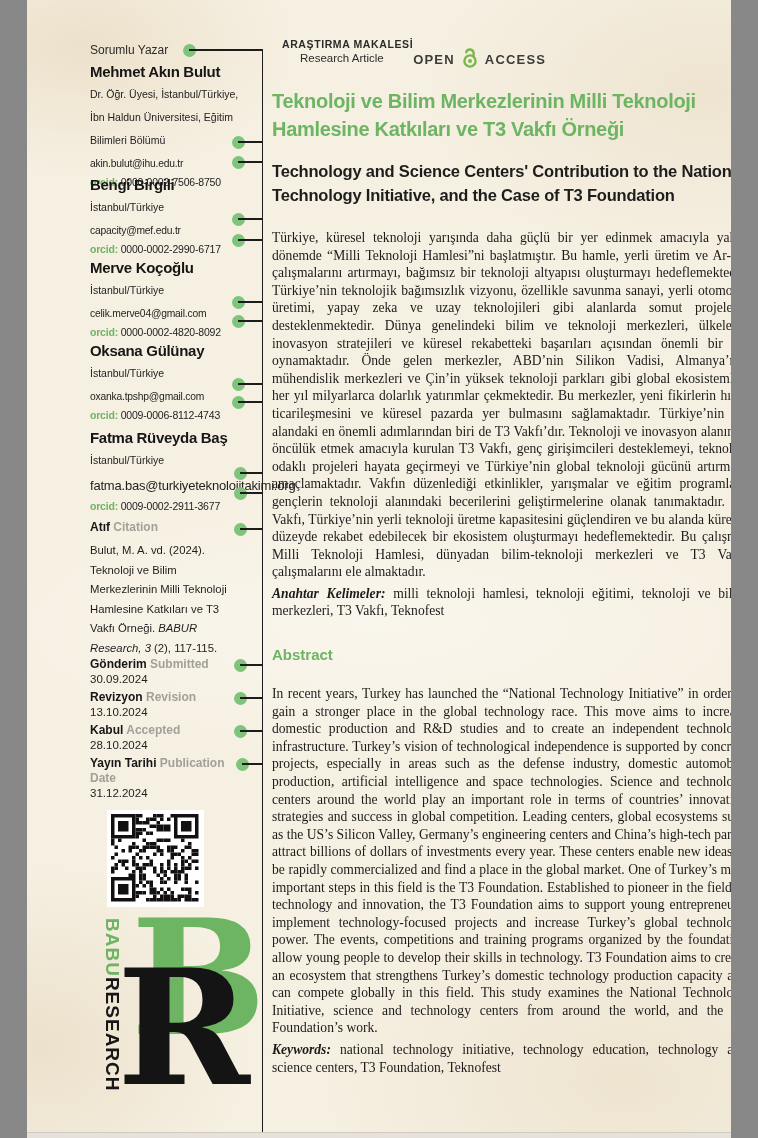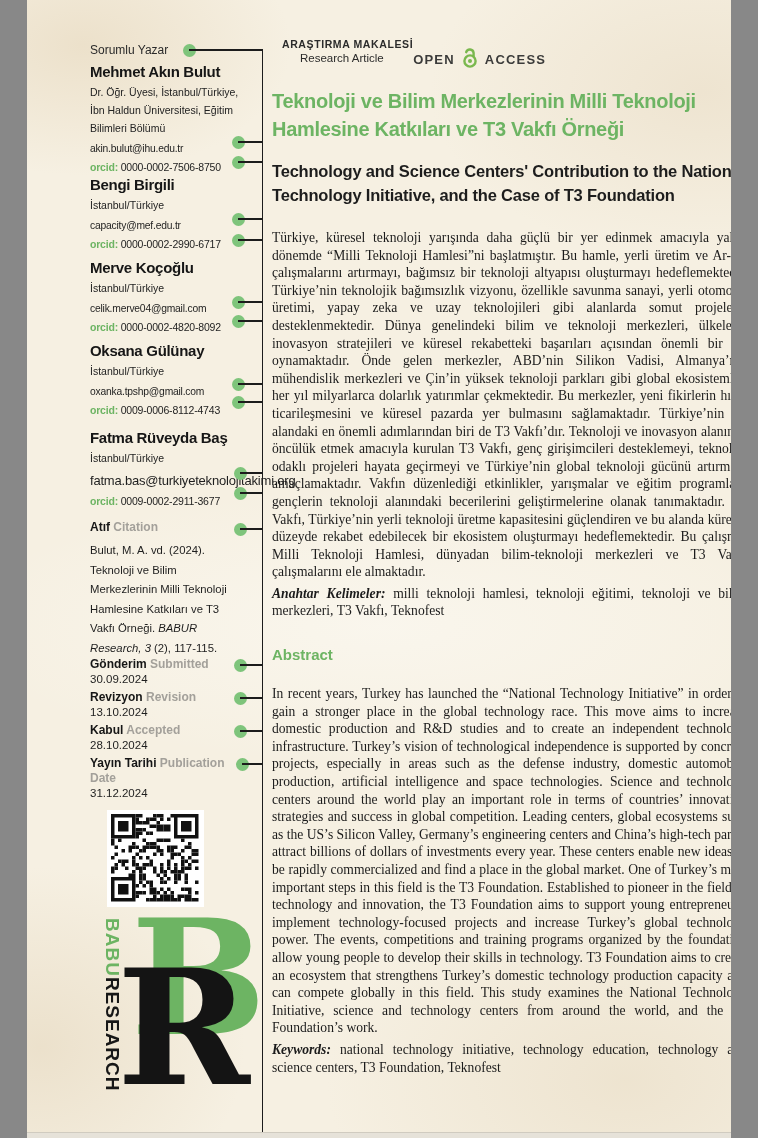--- a/index.html
+++ b/index.html
@@ -17,21 +17,21 @@
   .bottom-edge{position:absolute;left:0;right:0;bottom:0;height:5px;background:#e6e2d9;border-top:1px solid #d0cbc0;}
   
   .vline{position:absolute;left:235px;top:49px;height:1084px;width:1.4px;background:#1c1c1c;}
   .hline-top{position:absolute;left:163px;top:49px;width:72px;height:1.4px;background:#1c1c1c;}
   .dot{position:absolute;width:13px;height:13px;border-radius:50%;background:#7ec47b;}
   .dotline{position:absolute;height:1.4px;background:#1c1c1c;}
   
   .sidebar-label{position:absolute;left:63px;top:43px;font-size:12px;color:#2a2a2a;}
   .author{position:absolute;left:63px;width:152px;}
   .a-name{font-weight:700;font-size:15px;line-height:16px;letter-spacing:-0.3px;margin-bottom:3px;color:#161616;}
-  .a-affil{font-size:10.5px;line-height:18px;margin-bottom:6px;color:#222;}
+  .a-affil{font-size:10.5px;line-height:23px;margin-bottom:6px;color:#222;}
   .a-email{font-size:10.3px;margin-bottom:7px;color:#1e1e1e;white-space:nowrap;letter-spacing:-0.2px;}
   .a-orcid{font-size:10.5px;white-space:nowrap;letter-spacing:-0.2px;}
   .orcid-label{color:#6db463;font-weight:700;}
   .cite{position:absolute;left:63px;top:520px;width:155px;}
   .cite-head,.date-label{font-weight:700;font-size:12px;color:#161616;}
   .lab-en{color:#a3a09a;font-weight:700;}
   .cite-body{margin-top:7px;font-size:11.3px;line-height:19.5px;color:#1e1e1e;}
   .dates{position:absolute;left:63px;top:657px;width:160px;}
   .date-pair{margin-bottom:3px;}
   .date-label{line-height:15px;}

